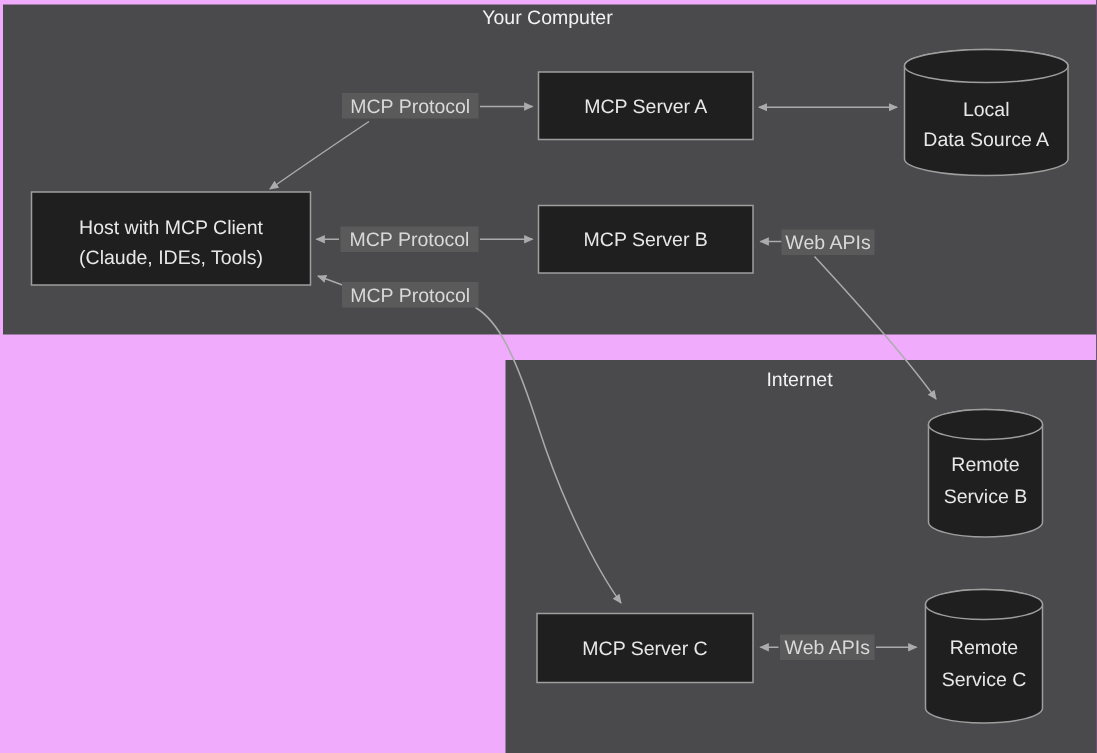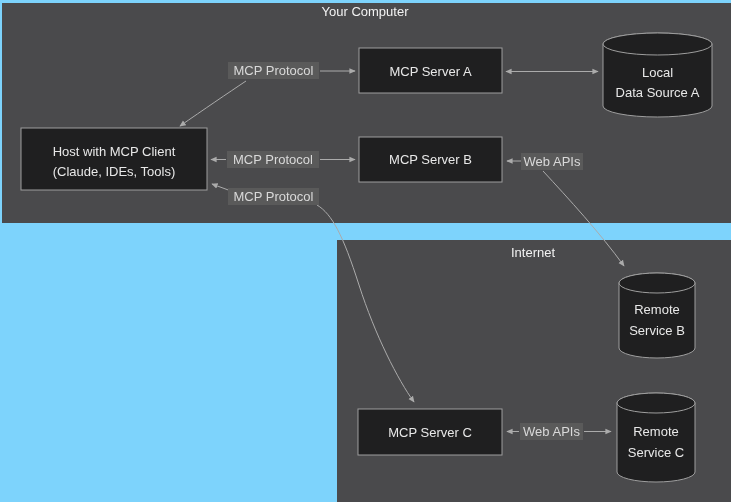--- a/index.html
+++ b/index.html
@@ -5,21 +5,21 @@
   html, body {
     margin: 0;
     padding: 0;
     background: #0e0e0e;
     font-family: "Liberation Sans", sans-serif;
   }
   .stage {
     position: relative;
     width: 731px;
     height: 502px;
-    background: #7dd3fc;
+    background: #f0abfc;
     overflow: hidden;
   }
   svg { display: block; }
   .container-rect { fill: #4a4a4c; stroke: none; }
   .container-label {
     fill: #f2f2f2;
     font-size: 13px;
     text-anchor: middle;
   }
   .node-rect { fill: #1f1f20; stroke: #9e9e9e; stroke-width: 1; }

